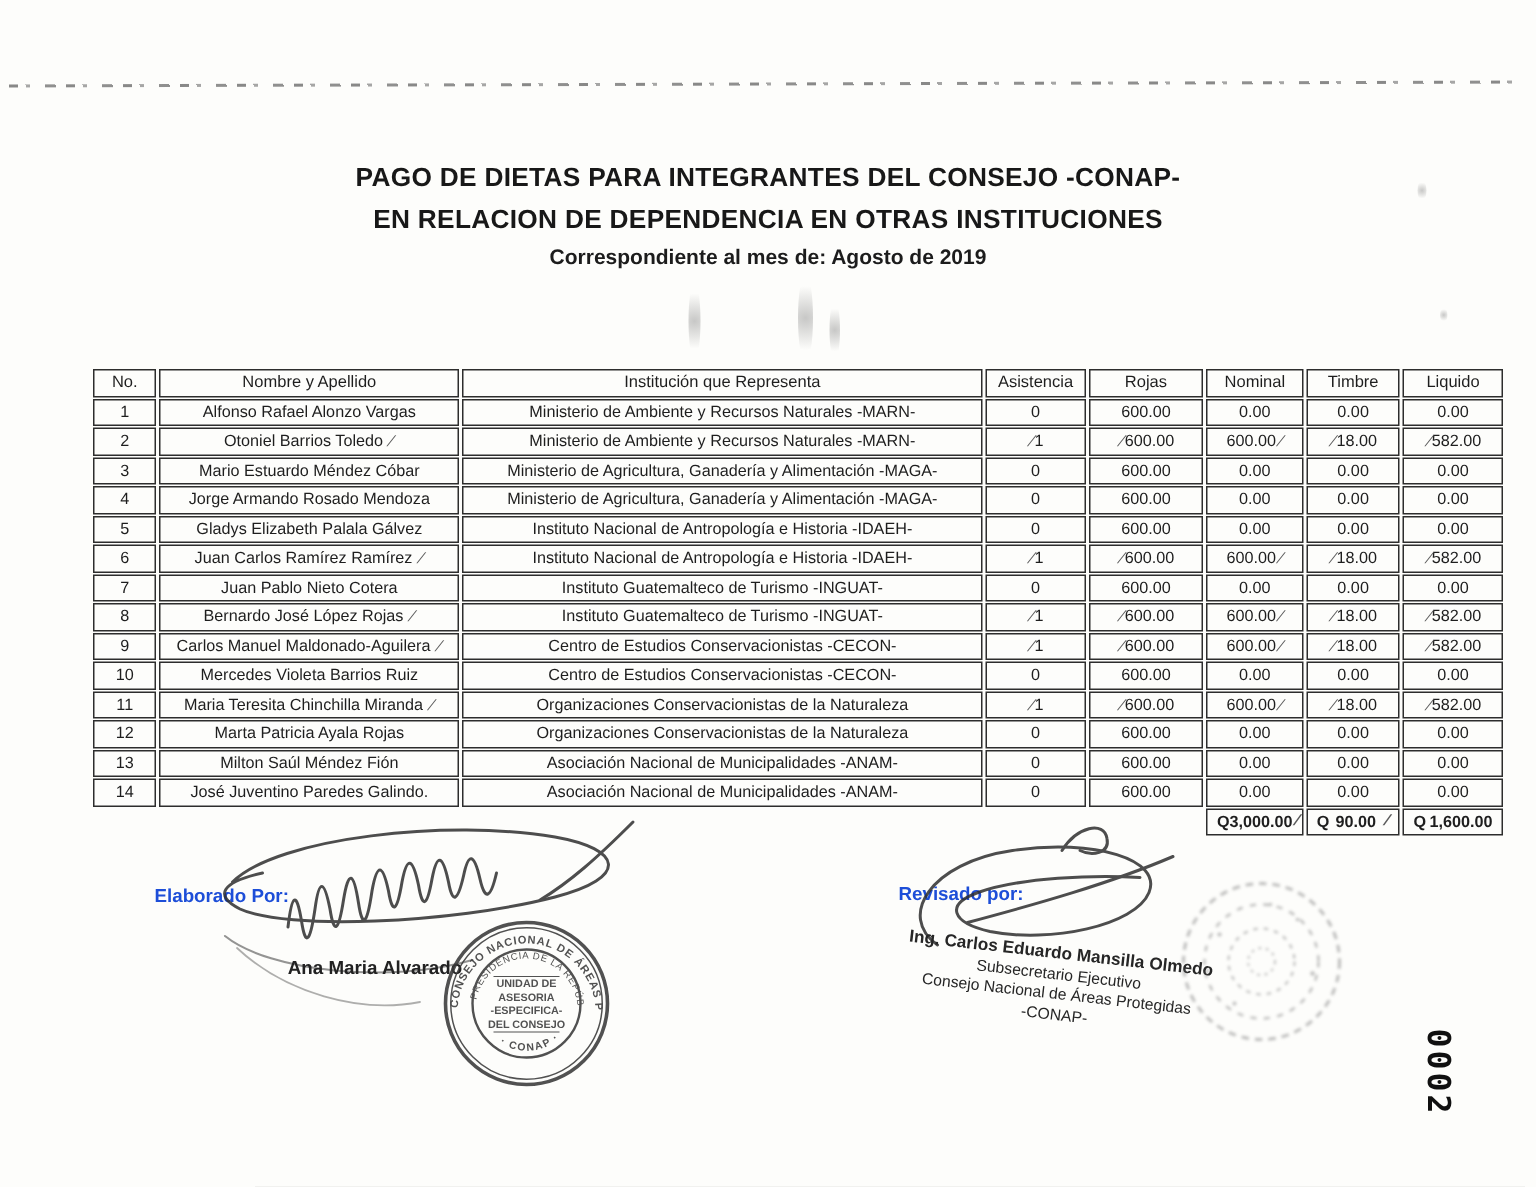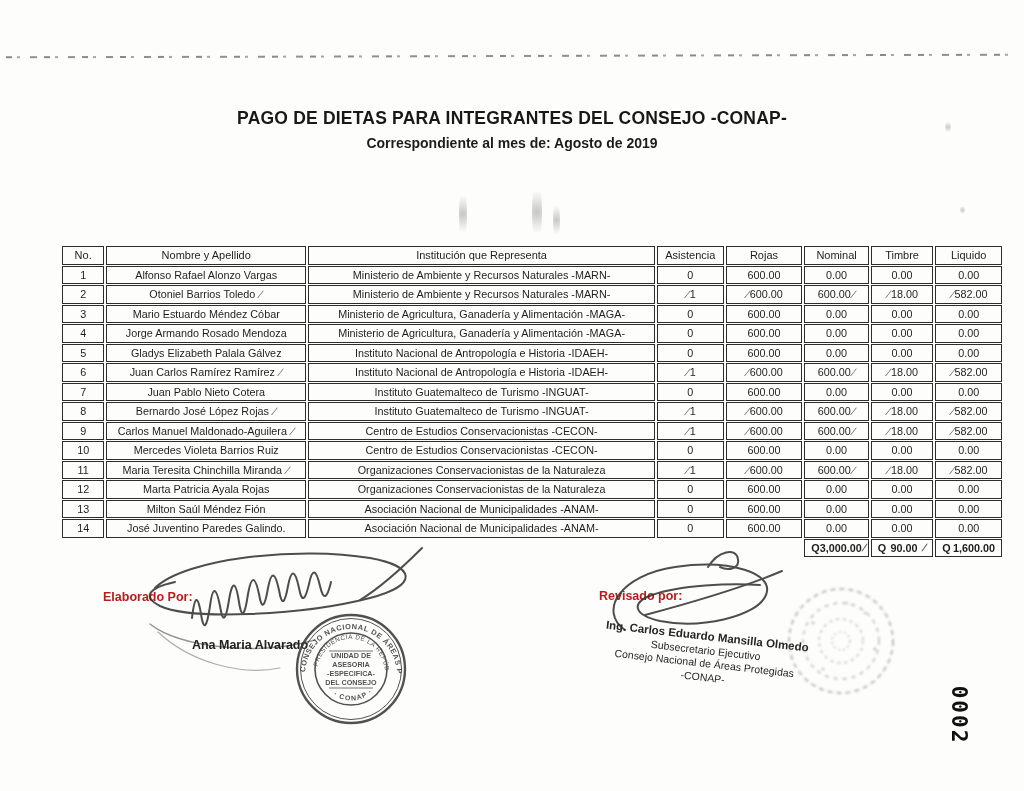--- a/index.html
+++ b/index.html
@@ -34,21 +34,21 @@
   tr.totals-row td{border:none;}
   tr.totals-row td.tot{
     border:1.6px solid #2d2d2d;font-weight:bold;
   }
   tr.totals-row .tot-inner{display:flex;justify-content:space-between;align-items:center;padding:0 2px;}
   .tick{display:none;color:#5a5a5a;font-style:italic;font-size:10px;transform:skewX(-18deg);padding:0 1px;}
   tr.checked .tick{display:inline-block;}
   .tick.always{display:inline-block;}
 
   
-  .sig-label{position:absolute;font-size:12.5px;font-weight:bold;color:#b91c1c;}
+  .sig-label{position:absolute;font-size:12.5px;font-weight:bold;color:#1d4ed8;}
   .elaborado-label{left:103px;top:590px;}
   .revisado-label{left:599px;top:589px;}
   .elaborado-name-block{position:absolute;left:150px;top:637px;width:200px;text-align:center;font-weight:bold;font-size:12.5px;line-height:17px;color:#222;}
   .revisado-name-block{
     position:absolute;left:595px;top:630px;width:220px;text-align:center;
     font-size:10.5px;line-height:13.5px;color:#262626;transform:rotate(6.5deg);
   }
   .revisado-name-block .rev-name{font-weight:bold;font-size:11.5px;}
   .sig-svg{position:absolute;}
   .stamp-left{position:absolute;left:293px;top:611px;opacity:.88;}
@@ -69,20 +69,21 @@
 
   <div class="scan-line"></div>
   <div class="speck" style="left:459px;top:188px;width:8px;height:52px;"></div>
   <div class="speck" style="left:532px;top:182px;width:10px;height:60px;"></div>
   <div class="speck" style="left:553px;top:200px;width:7px;height:40px;"></div>
   <div class="speck" style="left:945px;top:120px;width:6px;height:14px;"></div>
   <div class="speck" style="left:960px;top:205px;width:5px;height:10px;"></div>
 
   <div class="title-block">
     <div class="title-line">PAGO DE DIETAS PARA INTEGRANTES DEL CONSEJO -CONAP-</div>
+    <div class="title-line">EN RELACION DE DEPENDENCIA EN OTRAS INSTITUCIONES</div>
     <div class="subtitle">Correspondiente al mes de:  Agosto de 2019</div>
   </div>
 
   <div class="table-wrap">
     <table class="diet">
       <colgroup>
         <col style="width:42px">
           <col style="width:198px">
           <col style="width:344px">
         <col style="width:66px">

